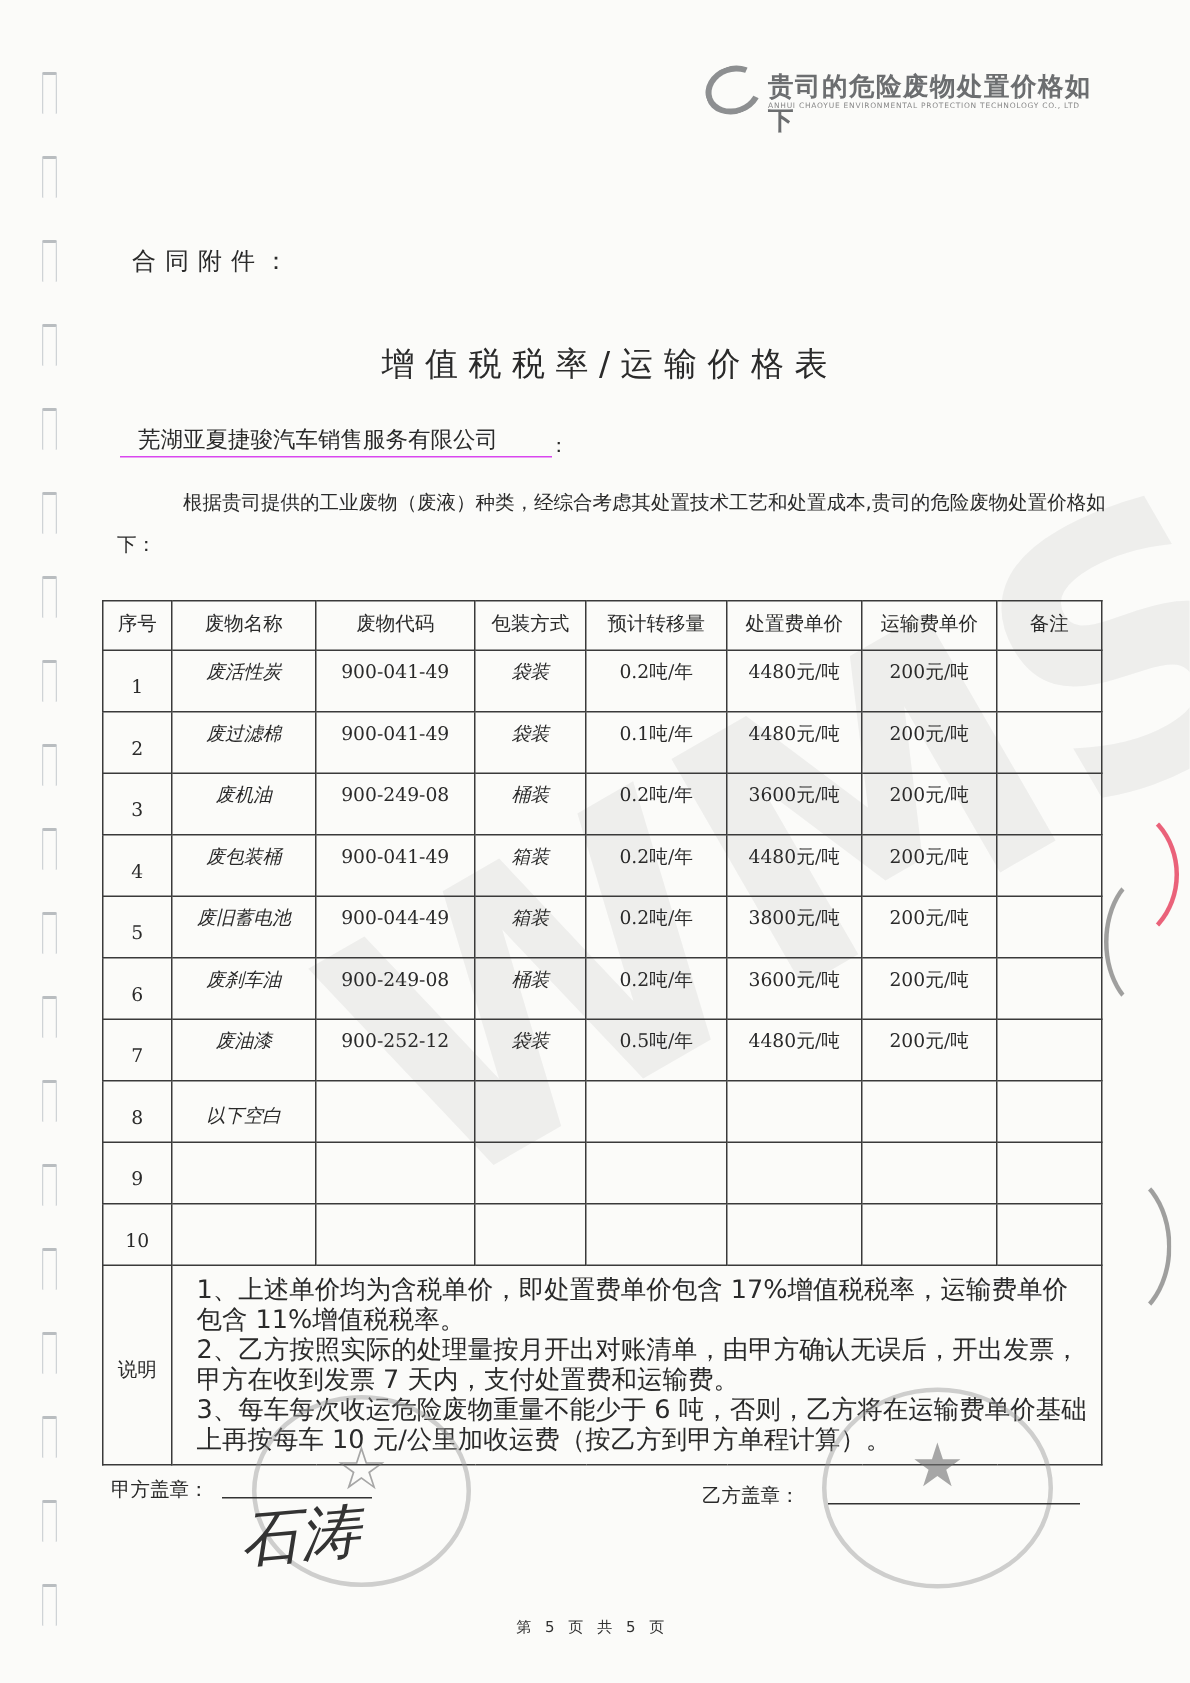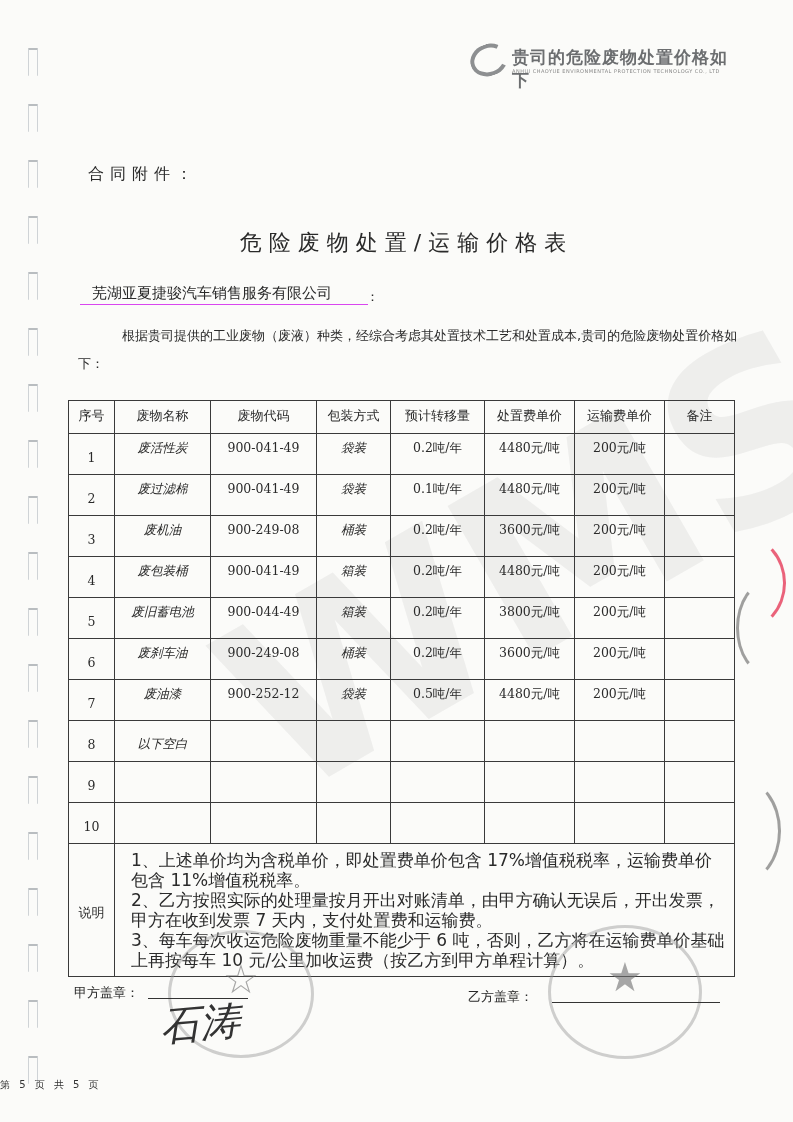--- a/index.html
+++ b/index.html
@@ -46,21 +46,21 @@
 
   .sign-a { position:absolute; left:74px; top:984px; font-size:13px; font-family:"DejaVu Sans",sans-serif; }
   .sign-a-line { position:absolute; left:148px; top:998px; width:100px; border-bottom:1px solid #333; }
   .sign-b { position:absolute; left:468px; top:988px; font-size:13px; font-family:Liberation Mono, monospace; }
   .sign-b-line { position:absolute; left:552px; top:1002px; width:168px; border-bottom:1px solid #333; }
 
   .stamp { position:absolute; border-radius:50%; border:3px solid rgba(150,150,150,0.45); }
   .stamp .star { position:absolute; left:50%; top:38%; transform:translate(-50%,-50%); font-size:40px; color:rgba(110,110,110,0.6); }
   .signature { position:absolute; left:160px; top:996px; font-size:40px; color:#333; font-family:"DejaVu Serif",serif; font-style:italic; transform:rotate(-5deg); }
 
-  .footer { position:absolute; left:0; width:790px; top:1078px; text-align:left; font-size:10px; letter-spacing:3px; color:#333; font-family:"DejaVu Sans",sans-serif; }
+  .footer { position:absolute; left:0; width:790px; top:1078px; text-align:center; font-size:10px; letter-spacing:3px; color:#333; font-family:"DejaVu Sans",sans-serif; }
 
   .arc { position:absolute; border-radius:50%; border:3px solid transparent; }
   .watermark { position:absolute; left:200px; top:420px; font-size:240px; font-weight:bold; color:rgba(200,200,200,0.25); transform:rotate(-30deg); font-family:"DejaVu Sans",sans-serif; pointer-events:none; }
 </style>
 </head>
 <body>
 
 <div class="binding" style="top:48px"></div>
 <div class="binding" style="top:104px"></div>
 <div class="binding" style="top:160px"></div>
@@ -83,21 +83,21 @@
 
 <div class="watermark">WMS</div>
 
 <div class="logo">
   <div class="mark"></div>
   <div class="cn">贵司的危险废物处置价格如下</div>
   <div class="en">ANHUI CHAOYUE ENVIRONMENTAL PROTECTION TECHNOLOGY CO., LTD</div>
 </div>
 
 <div class="attach">合同附件：</div>
-<div class="title">危险废物处置/运输价格表</div>
+<div class="title">增值税税率/运输价格表</div>
 
 <div class="client">芜湖亚夏捷骏汽车销售服务有限公司</div>
 <div class="colon">：</div>
 
 <div class="intro">根据贵司提供的工业废物（废液）种类，经综合考虑其处置技术工艺和处置成本,贵司的危险废物处置价格如下：</div>
 
 <table class="price">
   <colgroup>
     <col style="width:46px">
       <col style="width:96px">

